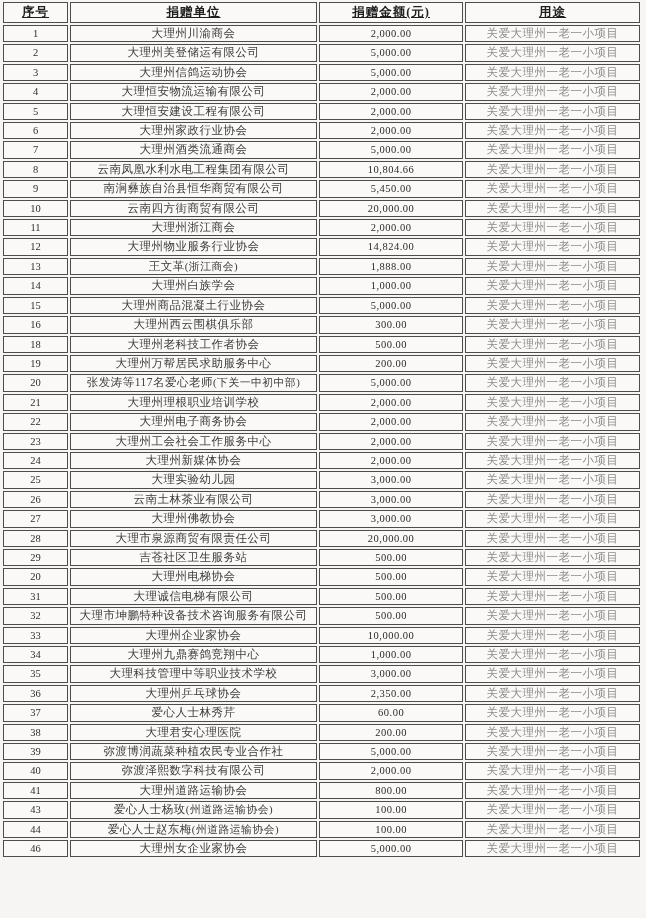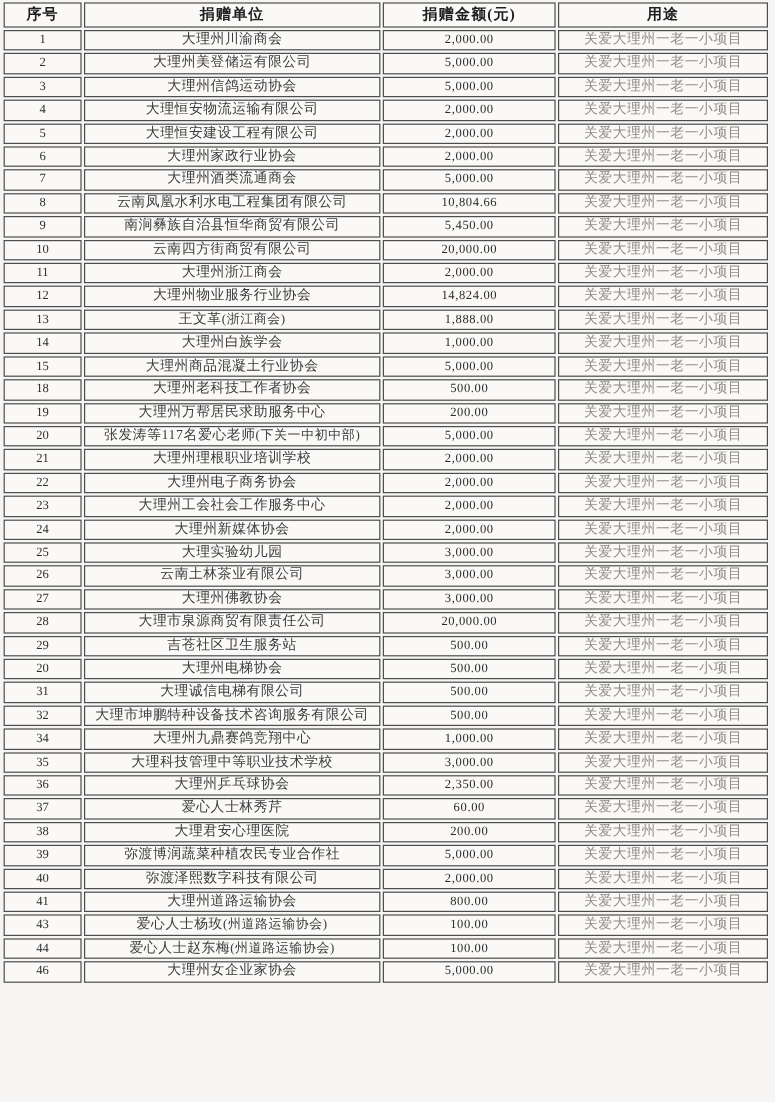--- a/index.html
+++ b/index.html
@@ -30,20 +30,21 @@
     white-space: nowrap;
     text-align: center;
     padding: 0;
   }
   th {
     height: 19px;
     font-size: 12.5px;
     font-weight: bold;
     color: #1f1f1f;
     letter-spacing: 1px;
+    text-decoration: underline;
   }
   td {
     height: 15.4px;
     line-height: 15.4px;
   }
   td.serial {
     font-size: 10.5px;
     color: #2e2e2e;
   }
   td.donor {
@@ -173,20 +174,26 @@
           <td class="amount">1,000.00</td>
           <td class="purpose">关爱大理州一老一小项目</td>
         </tr>
         <tr>
           <td class="serial">15</td>
           <td class="donor"><span>大理州商品混凝土行业协会</span></td>
           <td class="amount">5,000.00</td>
           <td class="purpose">关爱大理州一老一小项目</td>
         </tr>
         <tr>
+          <td class="serial">16</td>
+          <td class="donor"><span>大理州西云围棋俱乐部</span></td>
+          <td class="amount">300.00</td>
+          <td class="purpose">关爱大理州一老一小项目</td>
+        </tr>
+        <tr>
           <td class="serial">18</td>
           <td class="donor"><span>大理州老科技工作者协会</span></td>
           <td class="amount">500.00</td>
           <td class="purpose">关爱大理州一老一小项目</td>
         </tr>
         <tr>
           <td class="serial">19</td>
           <td class="donor"><span>大理州万帮居民求助服务中心</span></td>
           <td class="amount">200.00</td>
           <td class="purpose">关爱大理州一老一小项目</td>
@@ -260,20 +267,26 @@
         <tr>
           <td class="serial">31</td>
           <td class="donor"><span>大理诚信电梯有限公司</span></td>
           <td class="amount">500.00</td>
           <td class="purpose">关爱大理州一老一小项目</td>
         </tr>
         <tr>
           <td class="serial">32</td>
           <td class="donor"><span>大理市坤鹏特种设备技术咨询服务有限公司</span></td>
           <td class="amount">500.00</td>
+          <td class="purpose">关爱大理州一老一小项目</td>
+        </tr>
+        <tr>
+          <td class="serial">33</td>
+          <td class="donor"><span>大理州企业家协会</span></td>
+          <td class="amount">10,000.00</td>
           <td class="purpose">关爱大理州一老一小项目</td>
         </tr>
         <tr>
           <td class="serial">34</td>
           <td class="donor"><span>大理州九鼎赛鸽竞翔中心</span></td>
           <td class="amount">1,000.00</td>
           <td class="purpose">关爱大理州一老一小项目</td>
         </tr>
         <tr>
           <td class="serial">35</td>

